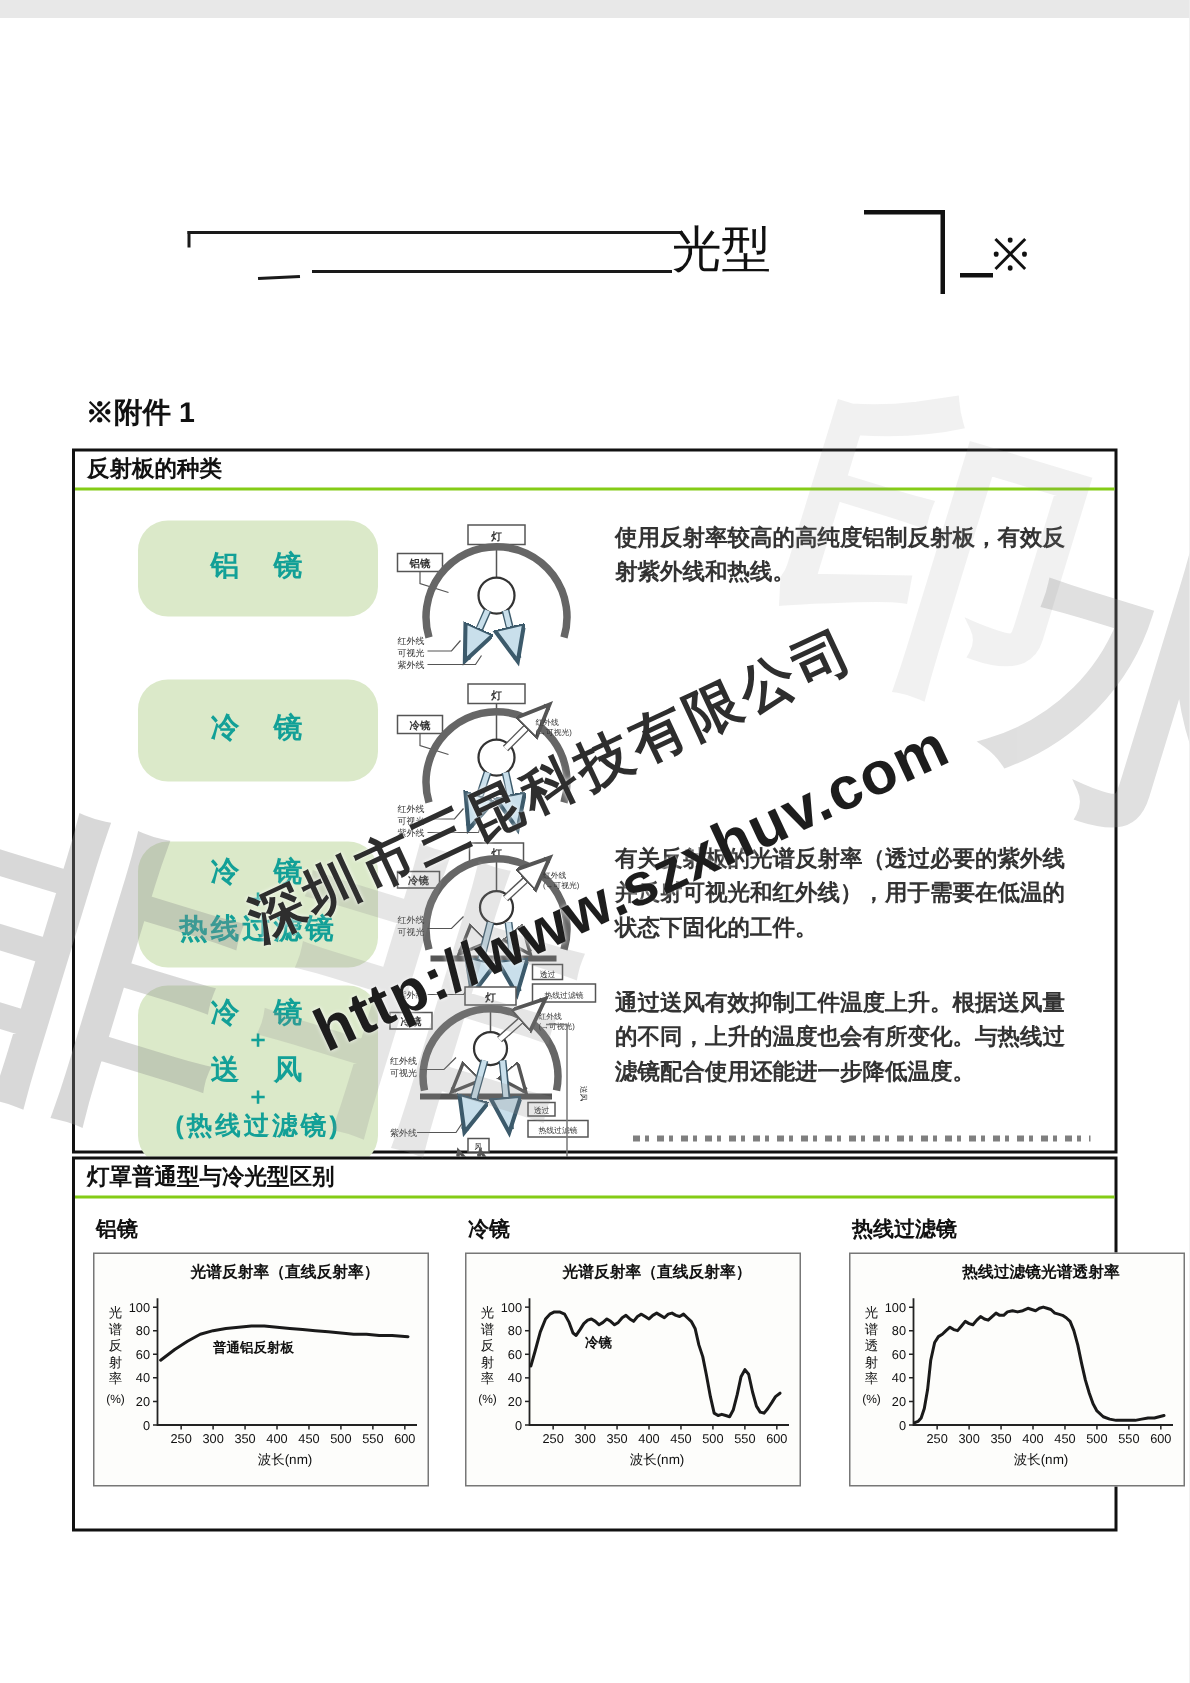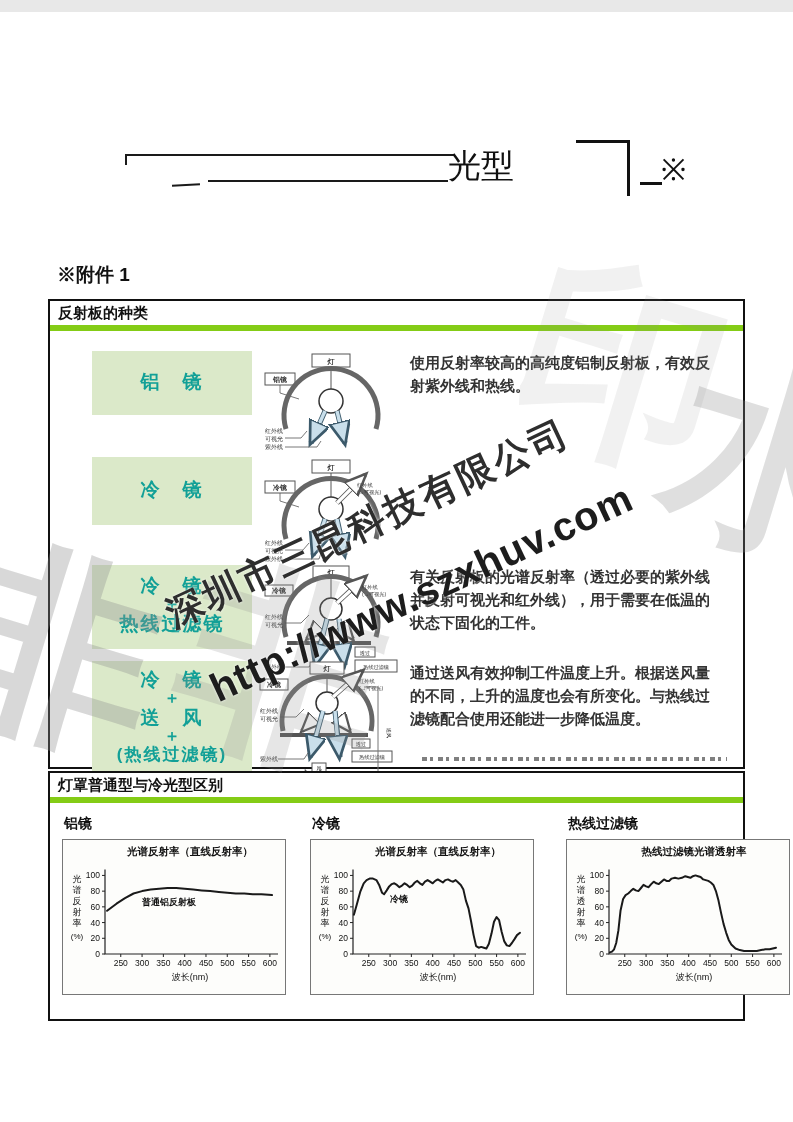--- a/index.html
+++ b/index.html
@@ -14,28 +14,28 @@
   .underscore{position:absolute;left:640px;top:170px;width:22px;height:3px;background:#111;}
   .tail-mark{position:absolute;left:661px;top:136px;font-size:30px;font-family:"Liberation Serif",serif;color:#111;}
   .main-title{position:absolute;left:0;top:188px;width:100%;text-align:center;
               font-family:"Liberation Serif",serif;font-size:31px;font-weight:600;
               letter-spacing:1px;color:#111;}
   .attachment{position:absolute;left:57px;top:250px;font-size:19px;font-weight:bold;color:#111;}
   
   .secbox{position:absolute;left:48px;width:697px;border:2px solid #111;background:#fff;box-sizing:border-box;}
   .box1{top:287px;height:470px;}
   .box2{top:759px;height:250px;}
-  .sec-header{height:24px;line-height:24px;border-bottom:6px solid #84cc16;
+  .sec-header{height:24px;line-height:24px;border-bottom:2px solid #84cc16;
               font-size:15px;font-weight:bold;padding-left:8px;color:#111;}
   
   .rows{padding:20px 0 0 42px;}
   .rrow{display:flex;align-items:flex-start;}
   .r1{height:106px;} .r2{height:108px;} .r3{height:96px;} .r4{height:112px;}
   .glabel{width:160px;background:#dbe9c9;text-align:center;color:#12a097;
-          font-weight:bold;padding:6px 0;flex-shrink:0;}
+          font-weight:bold;padding:6px 0;flex-shrink:0;border-radius:20px;}
   .gl-line{font-size:19px;line-height:1.12;letter-spacing:2px;}
   .gl-plus{font-size:16px;line-height:1.05;}
   .dgwrap{width:158px;flex-shrink:0;text-align:center;overflow:visible;}
   .desc{width:338px;font-size:15px;font-weight:600;line-height:23px;color:#333;padding-right:24px;}
   .dt{font-size:7px;fill:#333;font-weight:bold;}
   .dts{font-size:6px;fill:#333;}
   .dtx{font-size:5.2px;fill:#333;}
   .clipped-frag{position:absolute;left:372px;top:456px;width:305px;height:4px;opacity:.75;
     background:repeating-linear-gradient(90deg,#555 0 5px,transparent 5px 8px,#555 8px 11px,transparent 11px 16px);}
   

